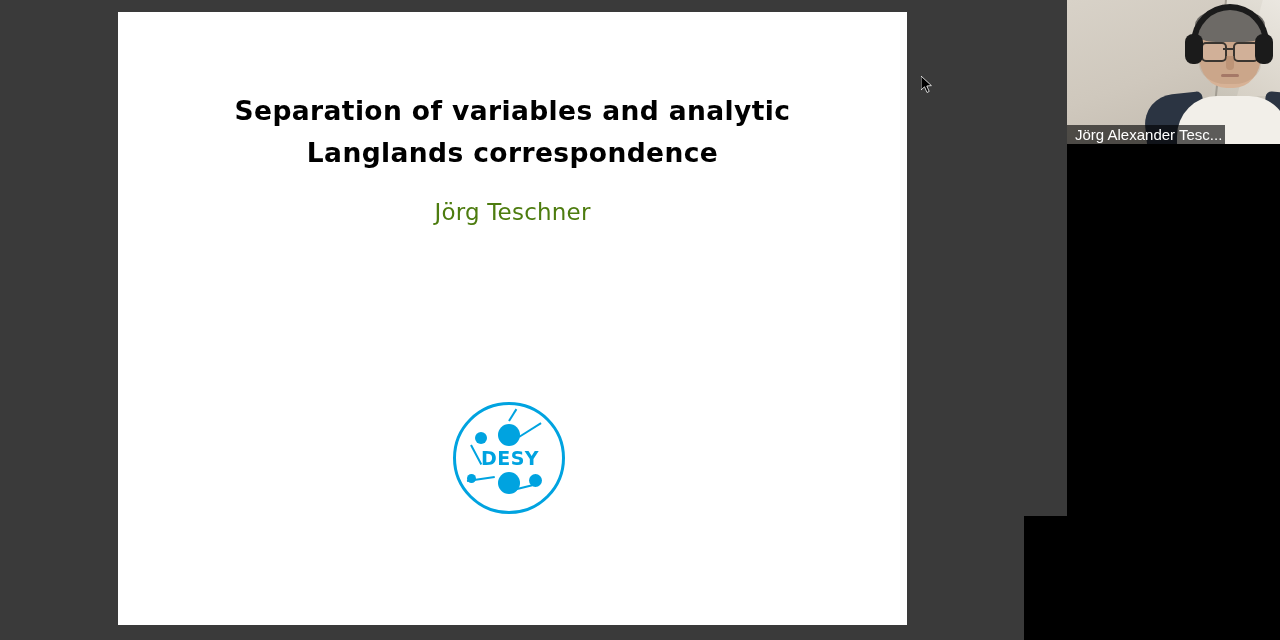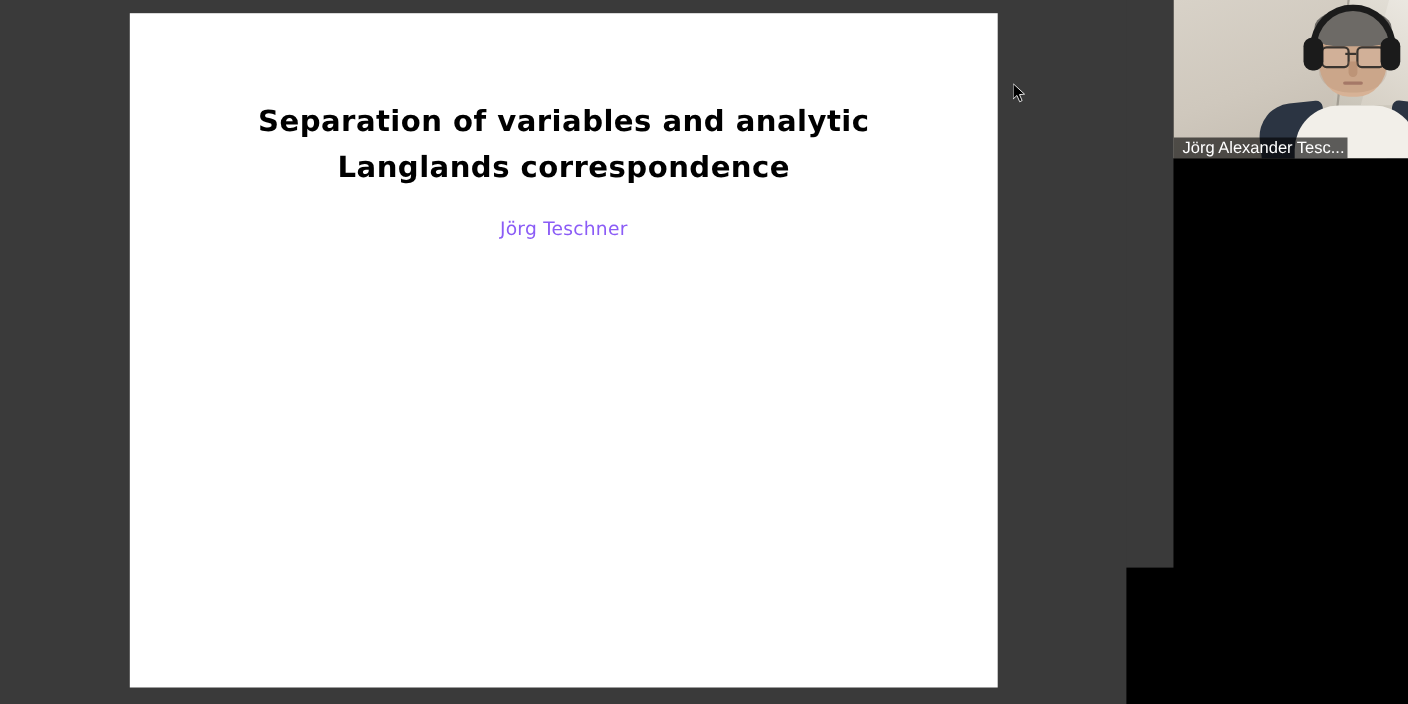--- a/index.html
+++ b/index.html
@@ -56,23 +56,23 @@
     letter-spacing: 0.4px;
     color: #000000;
   }
   .slide-author {
     position: absolute;
     left: 40px;
     top: 187px;
     width: 709px;
     text-align: center;
     font-family: "DejaVu Sans", sans-serif;
-    font-size: 17px;
+    font-size: 23px;
     letter-spacing: 0.2px;
-    color: #8b5cf6;
+    color: #4d7c0f;
   }
   .slide-affiliation {
     position: absolute;
     left: 20px;
     top: 294px;
     width: 749px;
     text-align: center;
     font-family: "DejaVu Sans", sans-serif;
     font-size: 17.5px;
     line-height: 27px;
@@ -382,20 +382,35 @@
     <div class="slide">
       <div class="slide-inner">
 
         <div class="slide-title">Separation of variables and analytic Langlands correspondence</div>
 
         <div class="slide-author">Jörg Teschner</div>
 
 
         <div class="logos">
 
+          <div class="desy-logo">
+            <div class="desy-ring"></div>
+
+            <div class="desy-dot" style="left:45px; top:22px; width:22px; height:22px;"></div>
+            <div class="desy-dot" style="left:45px; top:70px; width:22px; height:22px;"></div>
+            <div class="desy-dot" style="left:22px; top:30px; width:12px; height:12px;"></div>
+            <div class="desy-dot" style="left:76px; top:72px; width:13px; height:13px;"></div>
+            <div class="desy-dot" style="left:14px; top:72px; width:9px; height:9px;"></div>
+            <div class="desy-line" style="left:56px; top:18px; width:14px; transform:rotate(-58deg);"></div>
+            <div class="desy-line" style="left:66px; top:34px; width:26px; transform:rotate(-32deg);"></div>
+            <div class="desy-line" style="left:18px; top:42px; width:22px; transform:rotate(62deg);"></div>
+            <div class="desy-line" style="left:14px; top:78px; width:28px; transform:rotate(-8deg);"></div>
+            <div class="desy-line" style="left:56px; top:88px; width:24px; transform:rotate(-14deg);"></div>
+            <div class="desy-text">DESY</div>
+          </div>
 
 
         </div>
       </div>
     </div>
 
     <div class="cursor">
       <svg width="12" height="18" viewBox="0 0 12 18">
         <polygon points="0,0 0,14 3.5,10.8 6,16.5 8.2,15.4 5.8,10 10.4,9.6" fill="#000000" stroke="#ffffff" stroke-width="0.8"></polygon>
       </svg>

